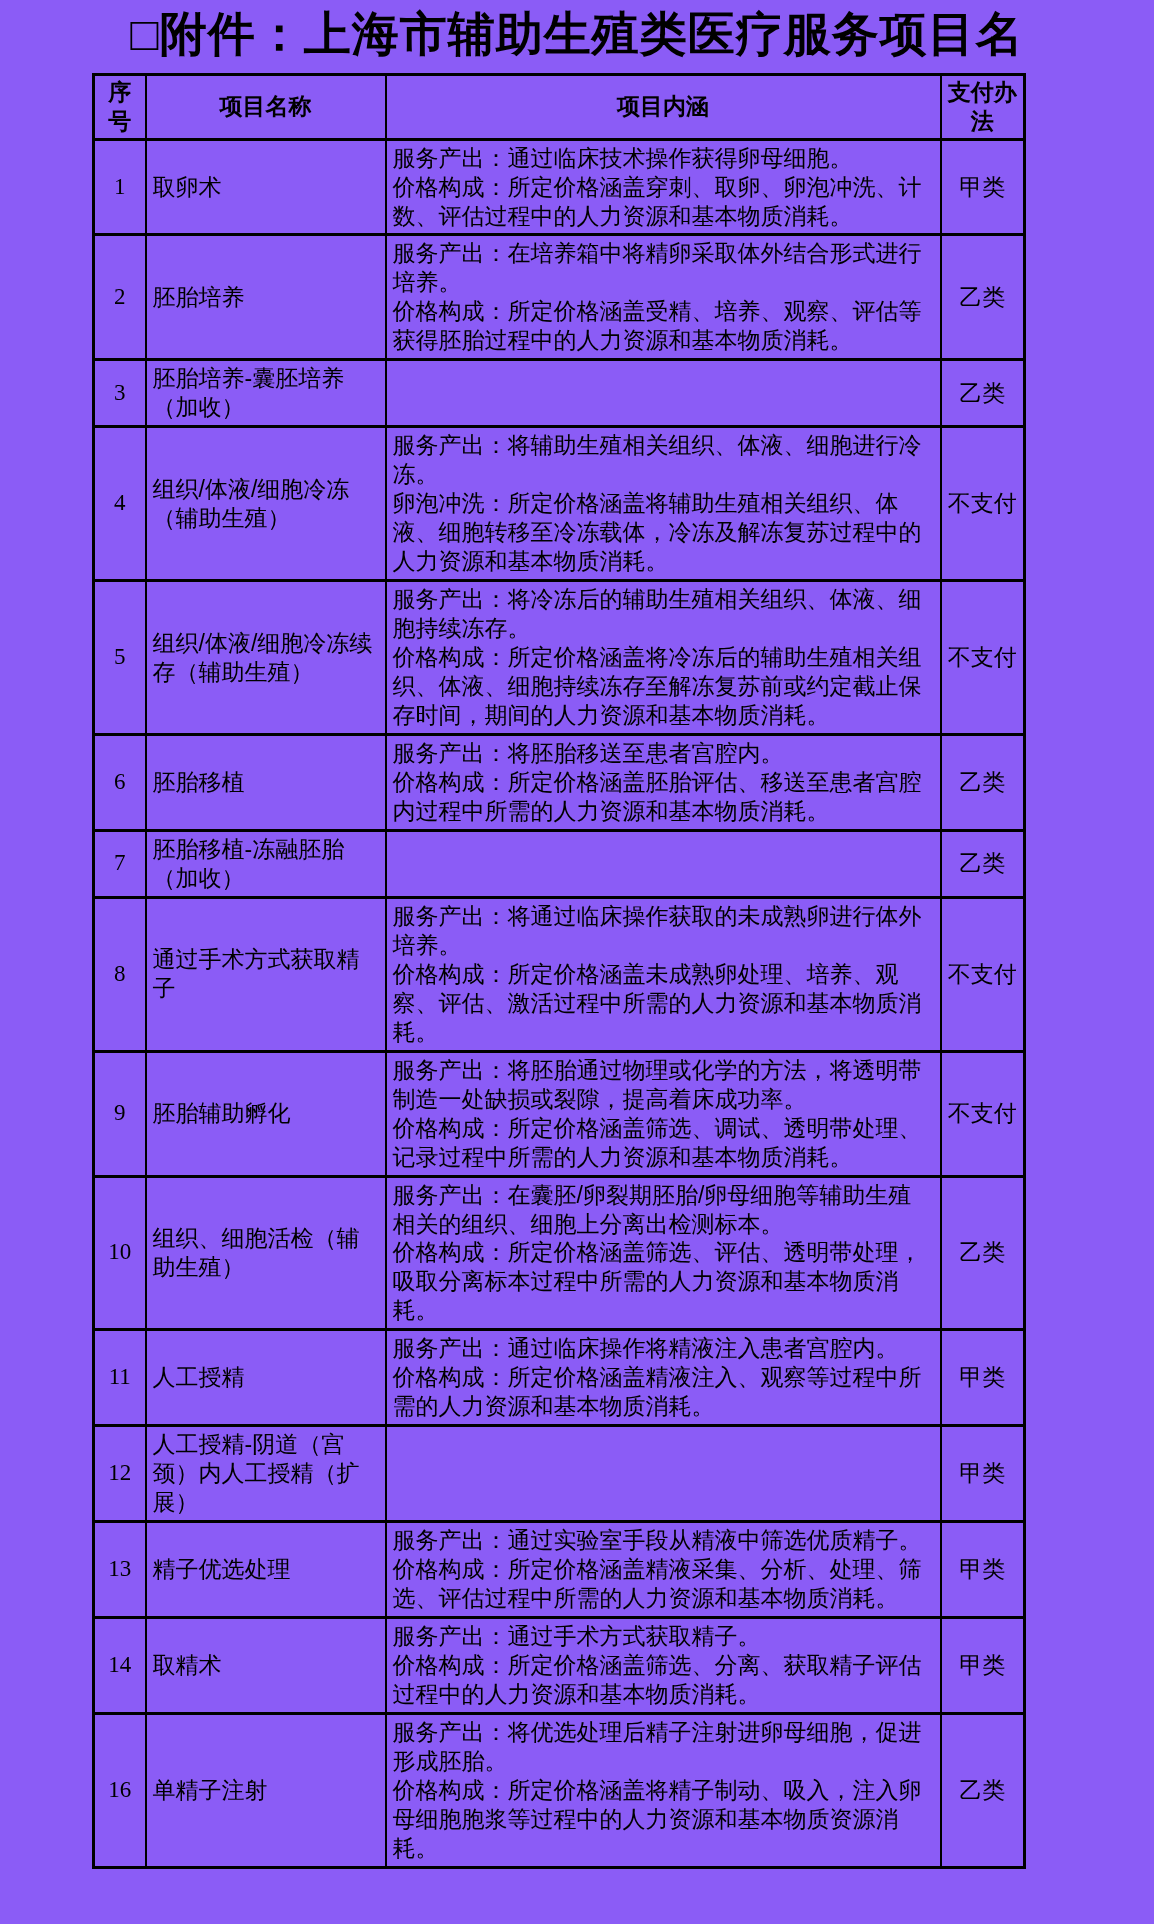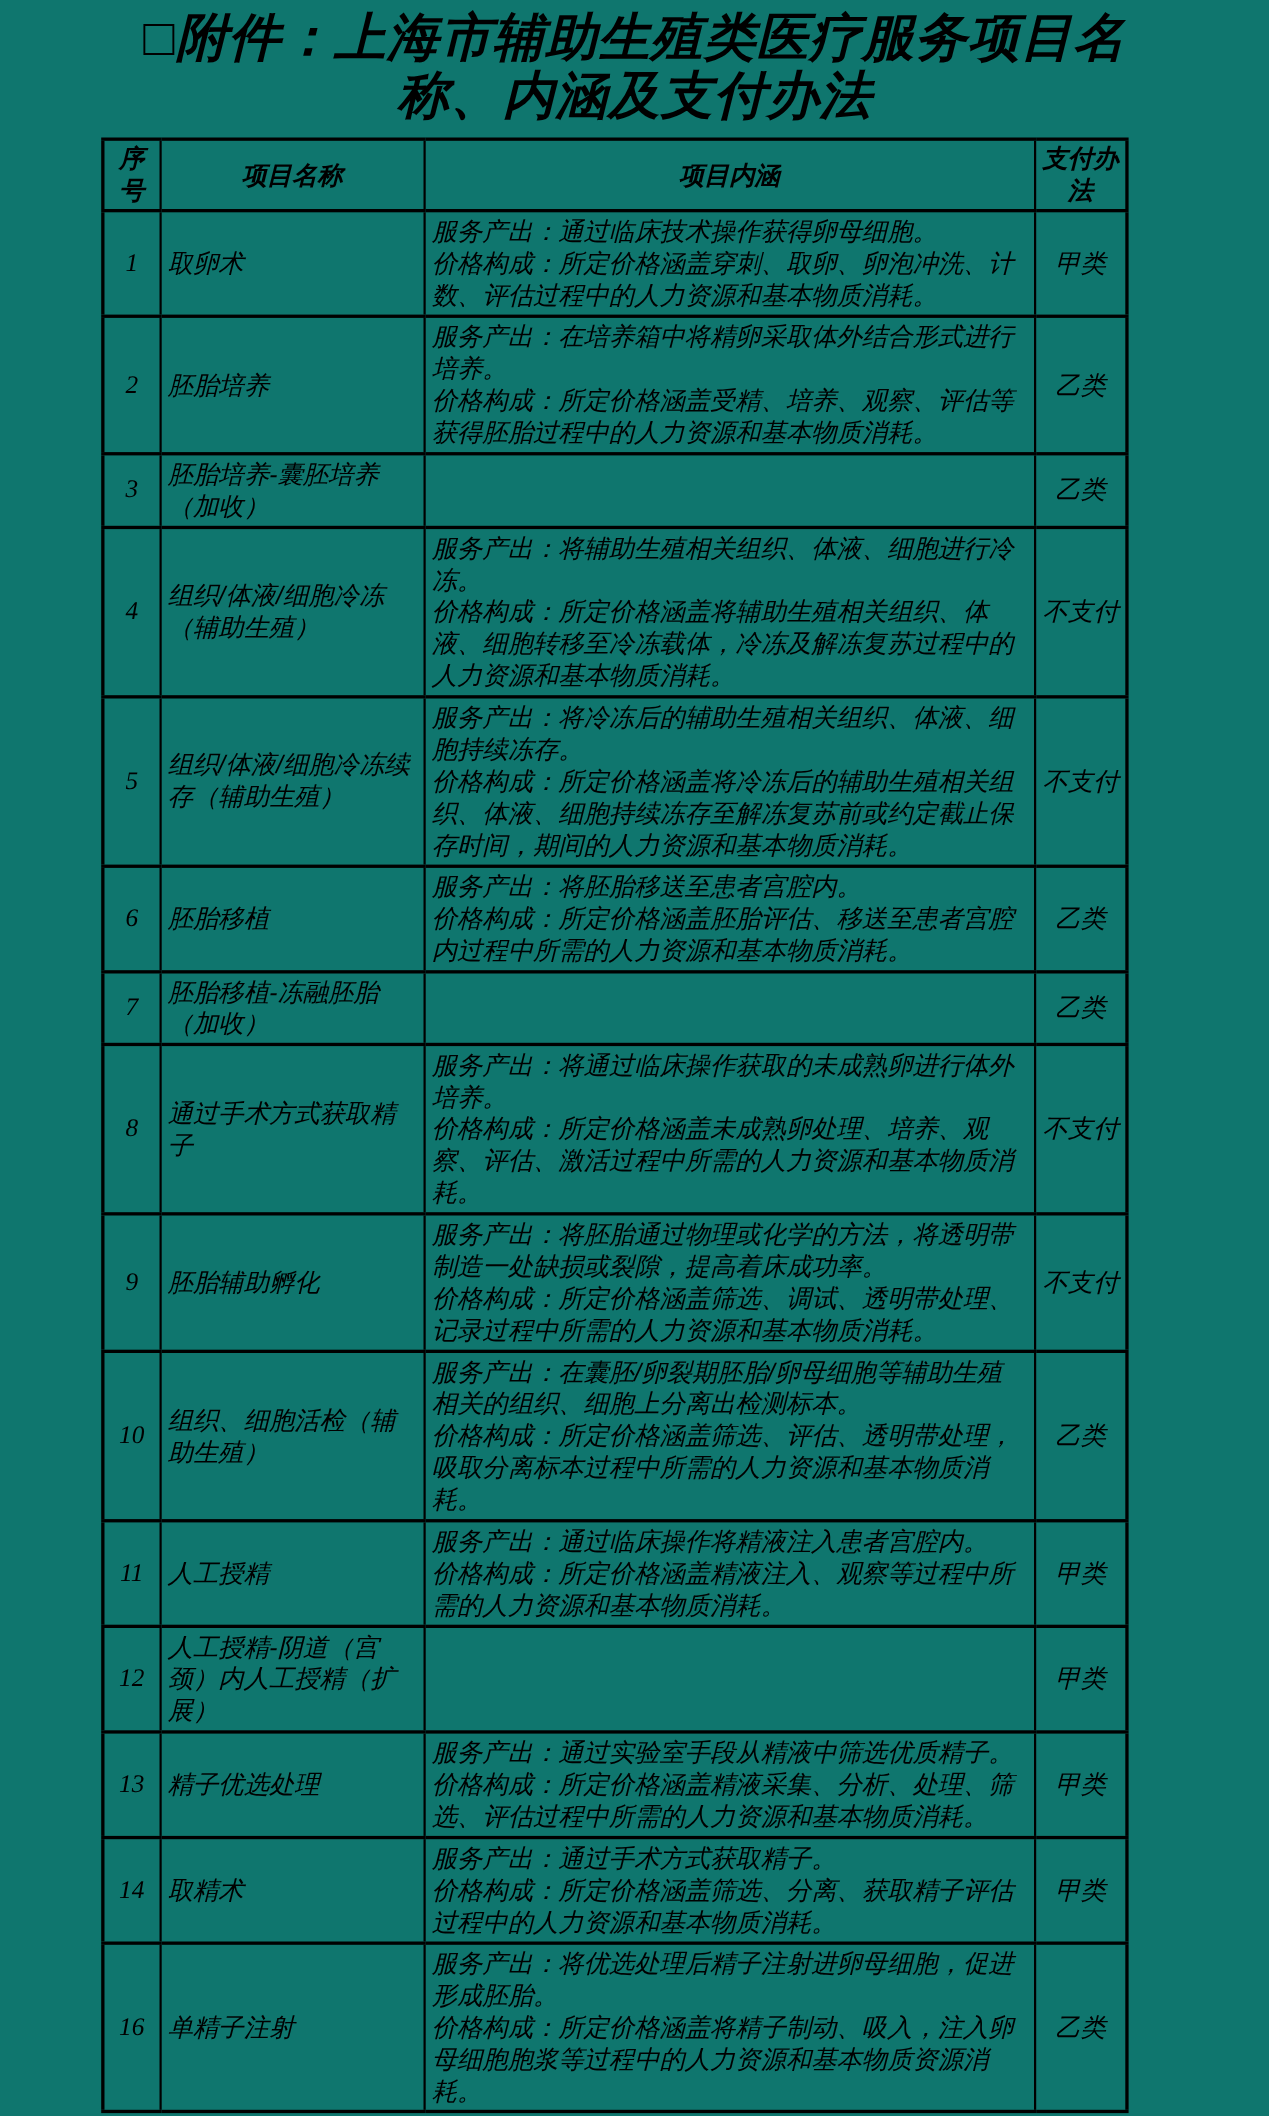--- a/index.html
+++ b/index.html
@@ -6,23 +6,22 @@
     margin: 0;
     padding: 0;
     background: #ffffff;
     font-family: "Liberation Sans", sans-serif;
     color: #000000;
   }
   .page {
     position: relative;
     width: 1154px;
     height: 1924px;
-    background: #0f766e;
+    background: #8b5cf6;
     overflow: hidden;
-    font-style: italic;
   }
   .title-block {
     padding-top: 8px;
     width: 1010px;
     margin: 0 auto 12px auto;
     text-align: center;
   }
   .title-line {
     font-size: 47px;
     font-weight: 700;
@@ -78,21 +77,20 @@
   tr.body-row { min-height: 56px; }
   tr.empty-row td { height: 52px; }
 </style>
 </head>
 <body>
 
 <div class="page">
 
   <div class="title-block">
     <div class="title-line">□附件：上海市辅助生殖类医疗服务项目名</div>
-    <div class="title-line">称、内涵及支付办法</div>
   </div>
 
   <table class="doc-table">
     <colgroup>
       <col style="width:52px">
       <col style="width:240px">
       <col style="width:555px">
       <col style="width:84px">
     </colgroup>
     <thead>
@@ -122,21 +120,21 @@
         <tr class="body-row empty-row">
     <td class="cell-no">3</td>
     <td class="cell-name">胚胎培养-囊胚培养（加收）</td>
     <td class="cell-content"></td>
     <td class="cell-payment">乙类</td>
   </tr>
         <tr class="body-row">
     <td class="cell-no">4</td>
     <td class="cell-name">组织/体液/细胞冷冻（辅助生殖）</td>
     <td class="cell-content">服务产出：将辅助生殖相关组织、体液、细胞进行冷冻。
-价格构成：所定价格涵盖将辅助生殖相关组织、体液、细胞转移至冷冻载体，冷冻及解冻复苏过程中的人力资源和基本物质消耗。</td>
+卵泡冲洗：所定价格涵盖将辅助生殖相关组织、体液、细胞转移至冷冻载体，冷冻及解冻复苏过程中的人力资源和基本物质消耗。</td>
     <td class="cell-payment">不支付</td>
   </tr>
         <tr class="body-row">
     <td class="cell-no">5</td>
     <td class="cell-name">组织/体液/细胞冷冻续存（辅助生殖）</td>
     <td class="cell-content">服务产出：将冷冻后的辅助生殖相关组织、体液、细胞持续冻存。
 价格构成：所定价格涵盖将冷冻后的辅助生殖相关组织、体液、细胞持续冻存至解冻复苏前或约定截止保存时间，期间的人力资源和基本物质消耗。</td>
     <td class="cell-payment">不支付</td>
   </tr>
         <tr class="body-row">

